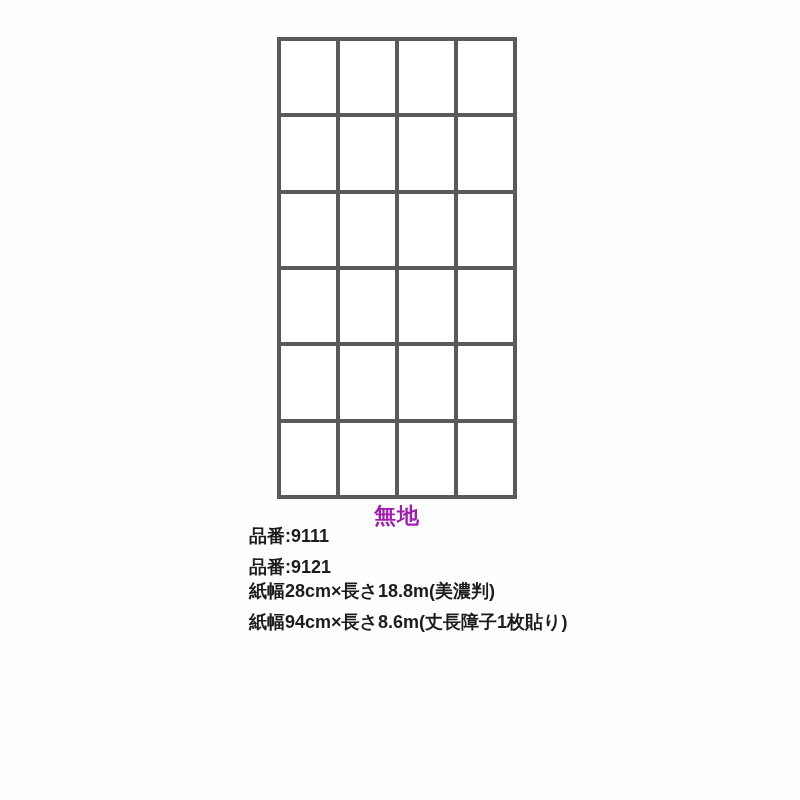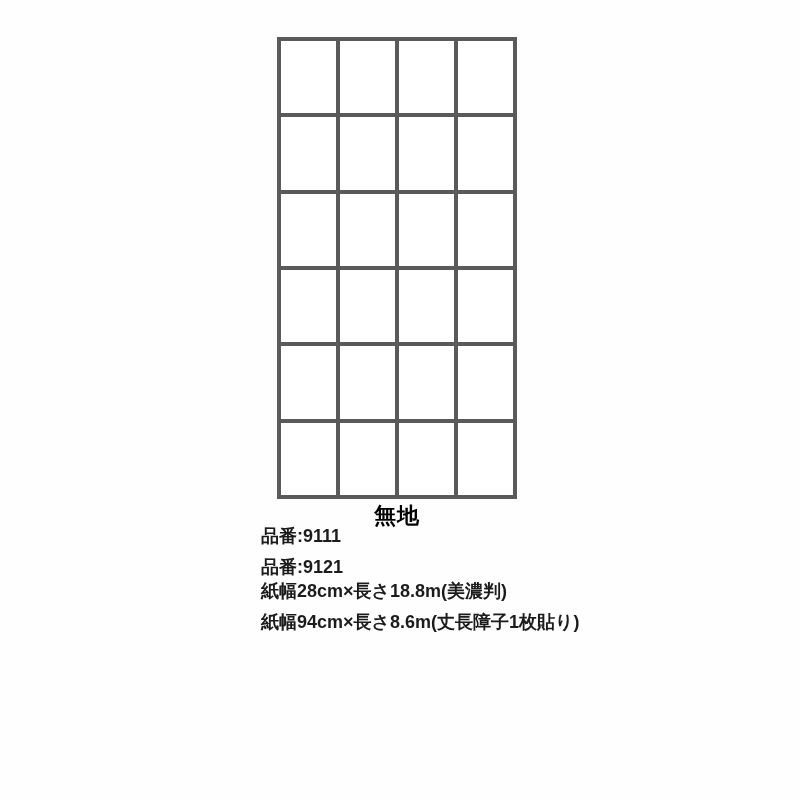--- a/index.html
+++ b/index.html
@@ -34,31 +34,31 @@
   }
   .pattern-title {
     position: absolute;
     left: 277px;
     top: 503px;
     width: 240px;
     text-align: center;
     font-size: 22px;
     line-height: 26px;
     font-weight: bold;
-    color: #000000;
+    color: #a21caf;
     letter-spacing: 1px;
   }
   .product-list {
     position: absolute;
     left: 245px;
     top: 524px;
     width: 420px;
   }
   .product-item {
-    margin: 0 0 7px 16px;
+    margin: 0 0 7px 4px;
   }
   .product-code, .product-spec {
     font-size: 18px;
     line-height: 24px;
     font-weight: bold;
     color: #1c1c1c;
     white-space: nowrap;
   }
 </style>
 </head>

